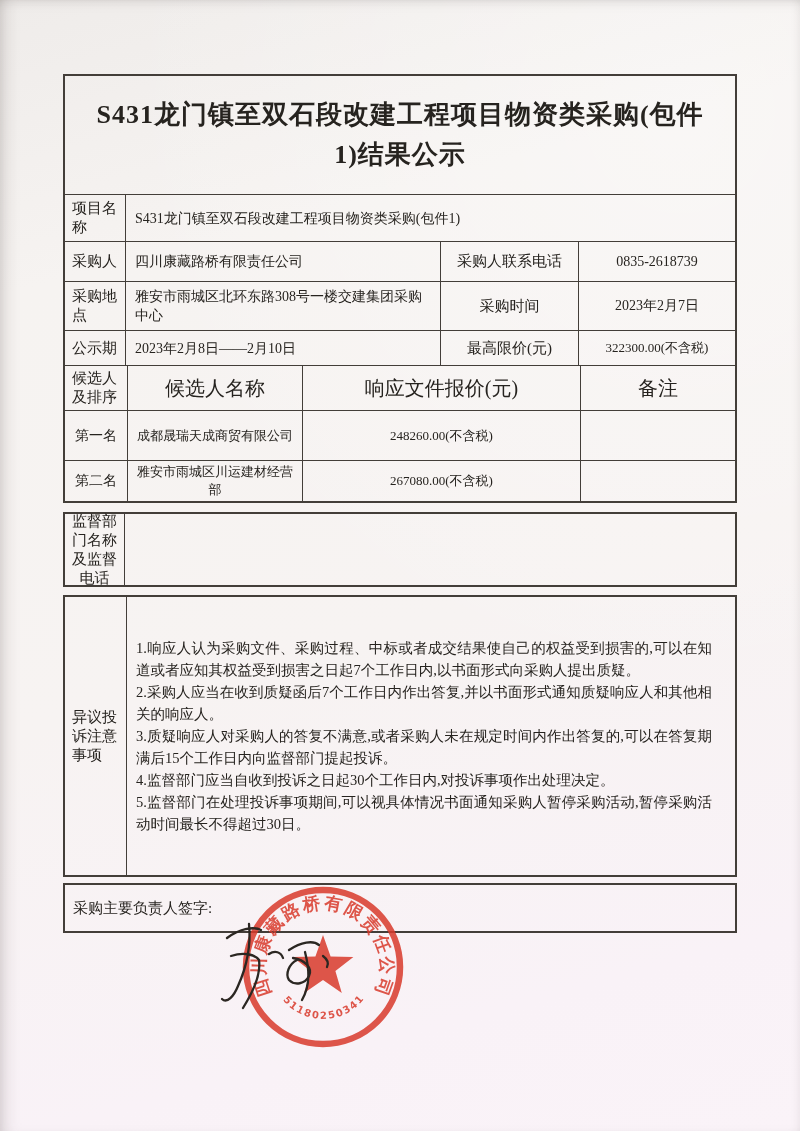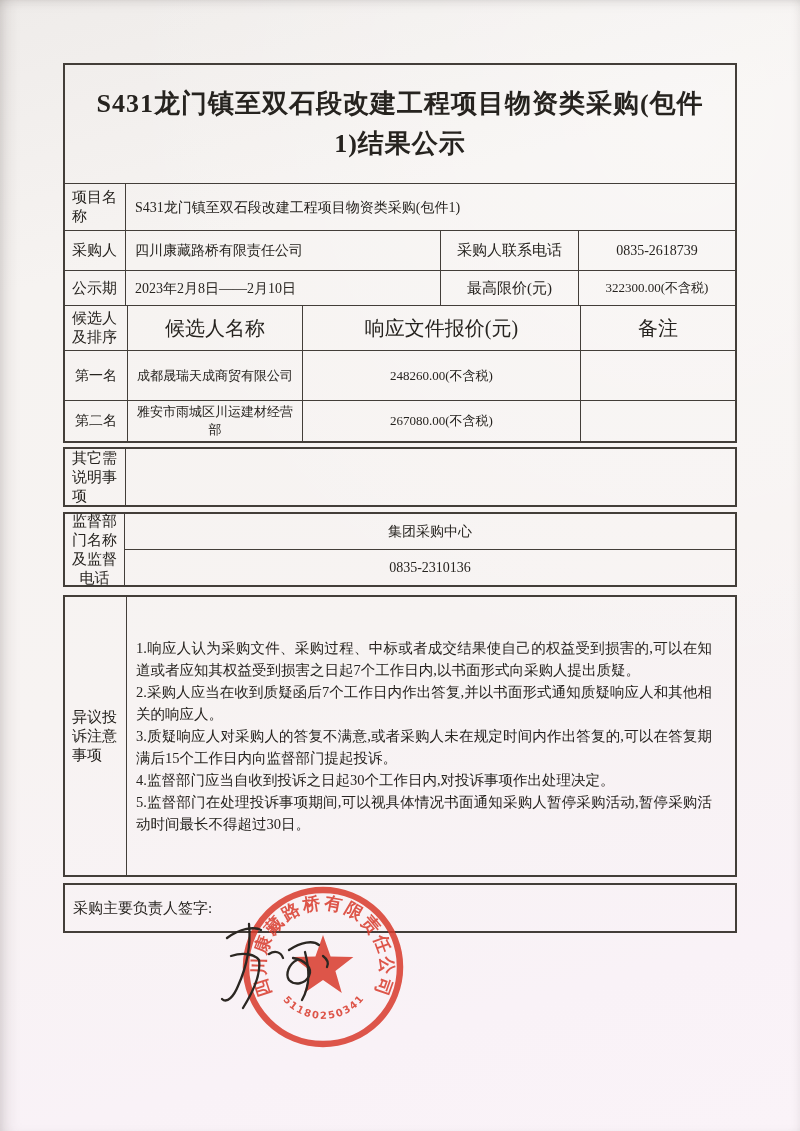--- a/index.html
+++ b/index.html
@@ -9,21 +9,21 @@
     color:#26231f;
     background:#e9e6e2;
   }
   .sheet{
     position:relative;width:800px;height:1131px;overflow:hidden;
     background:
       radial-gradient(120% 90% at 85% 10%, rgba(255,255,255,.35), rgba(255,255,255,0) 60%),
       linear-gradient(165deg,#efecea 0%,#f6f3f1 22%,#f7f3f2 55%,#f9f2f7 85%,#faf3f8 100%);
     box-shadow: inset 14px 0 20px -16px rgba(60,50,45,.35), inset -8px 0 14px -12px rgba(60,50,45,.18), inset 0 10px 16px -14px rgba(60,50,45,.28);
   }
-  .doc{position:absolute;left:63px;top:63px;width:674px;}
+  .doc{position:absolute;left:63px;top:74px;width:674px;}
   .sec{
     box-sizing:border-box;width:674px;
     border:2px solid #433e39;
     background:transparent;
   }
   .row{display:flex;box-sizing:border-box;}
   .row + .row{border-top:1px solid #433e39;}
   .cell{box-sizing:border-box;display:flex;align-items:center;min-width:0;}
   .cell + .cell{border-left:1px solid #433e39;}
   .label-cell{width:60px;flex:0 0 60px;padding:3px 3px 3px 7px;font-size:15px;line-height:19px;}
@@ -73,20 +73,26 @@
         <div class="cell value-cell">S431龙门镇至双石段改建工程项目物资类采购(包件1)</div>
       </div>
 
       <div class="row h40">
         <div class="cell label-cell">采购人</div>
         <div class="cell value-cell" style="width:315px;flex:0 0 315px;">四川康藏路桥有限责任公司</div>
         <div class="cell mid-cell">采购人联系电话</div>
         <div class="cell right-cell" style="flex:1 1 auto;width:auto;">0835-2618739</div>
       </div>
 
+      <div class="row h49">
+        <div class="cell label-cell">采购地点</div>
+        <div class="cell value-cell" style="width:315px;flex:0 0 315px;">雅安市雨城区北环东路308号一楼交建集团采购中心</div>
+        <div class="cell mid-cell">采购时间</div>
+        <div class="cell right-cell" style="flex:1 1 auto;width:auto;">2023年2月7日</div>
+      </div>
 
       <div class="row h35">
         <div class="cell label-cell">公示期</div>
         <div class="cell value-cell" style="width:315px;flex:0 0 315px;">2023年2月8日——2月10日</div>
         <div class="cell mid-cell">最高限价(元)</div>
         <div class="cell right-cell" style="flex:1 1 auto;width:auto;font-size:13px;">322300.00(不含税)</div>
       </div>
 
       <div class="row h45">
         <div class="cell c-rank c-head" style="justify-content:flex-start;text-align:left;padding-left:7px;font-size:15px;">候选人及排序</div>
@@ -105,33 +111,25 @@
       <div class="row h41">
         <div class="cell c-rank">第二名</div>
         <div class="cell c-name">雅安市雨城区川运建材经营部</div>
         <div class="cell c-price">267080.00(不含税)</div>
         <div class="cell c-remark"></div>
       </div>
     </div>
 
     <div class="gap4"></div>
 
-    <div class="sec secB row" style="border-top-width:2px;">
-      <div class="cell label-cell">其它需说明事项</div>
-      <div class="cell value-cell"></div>
-    </div>
 
     <div class="gap5"></div>
 
     <div class="sec secC">
       <div class="cell label-cell">监督部门名称及监督电话</div>
-      <div class="stack">
-        <div>集团采购中心</div>
-        <div>0835-2310136</div>
-      </div>
     </div>
 
     <div class="gap8"></div>
 
     <div class="sec secD">
       <div class="cell label-cell">异议投诉注意事项</div>
       <div class="text-cell">
         <div class="objection-text">
           <div>1.响应人认为采购文件、采购过程、中标或者成交结果使自己的权益受到损害的,可以在知道或者应知其权益受到损害之日起7个工作日内,以书面形式向采购人提出质疑。</div>
           <div>2.采购人应当在收到质疑函后7个工作日内作出答复,并以书面形式通知质疑响应人和其他相关的响应人。</div>

